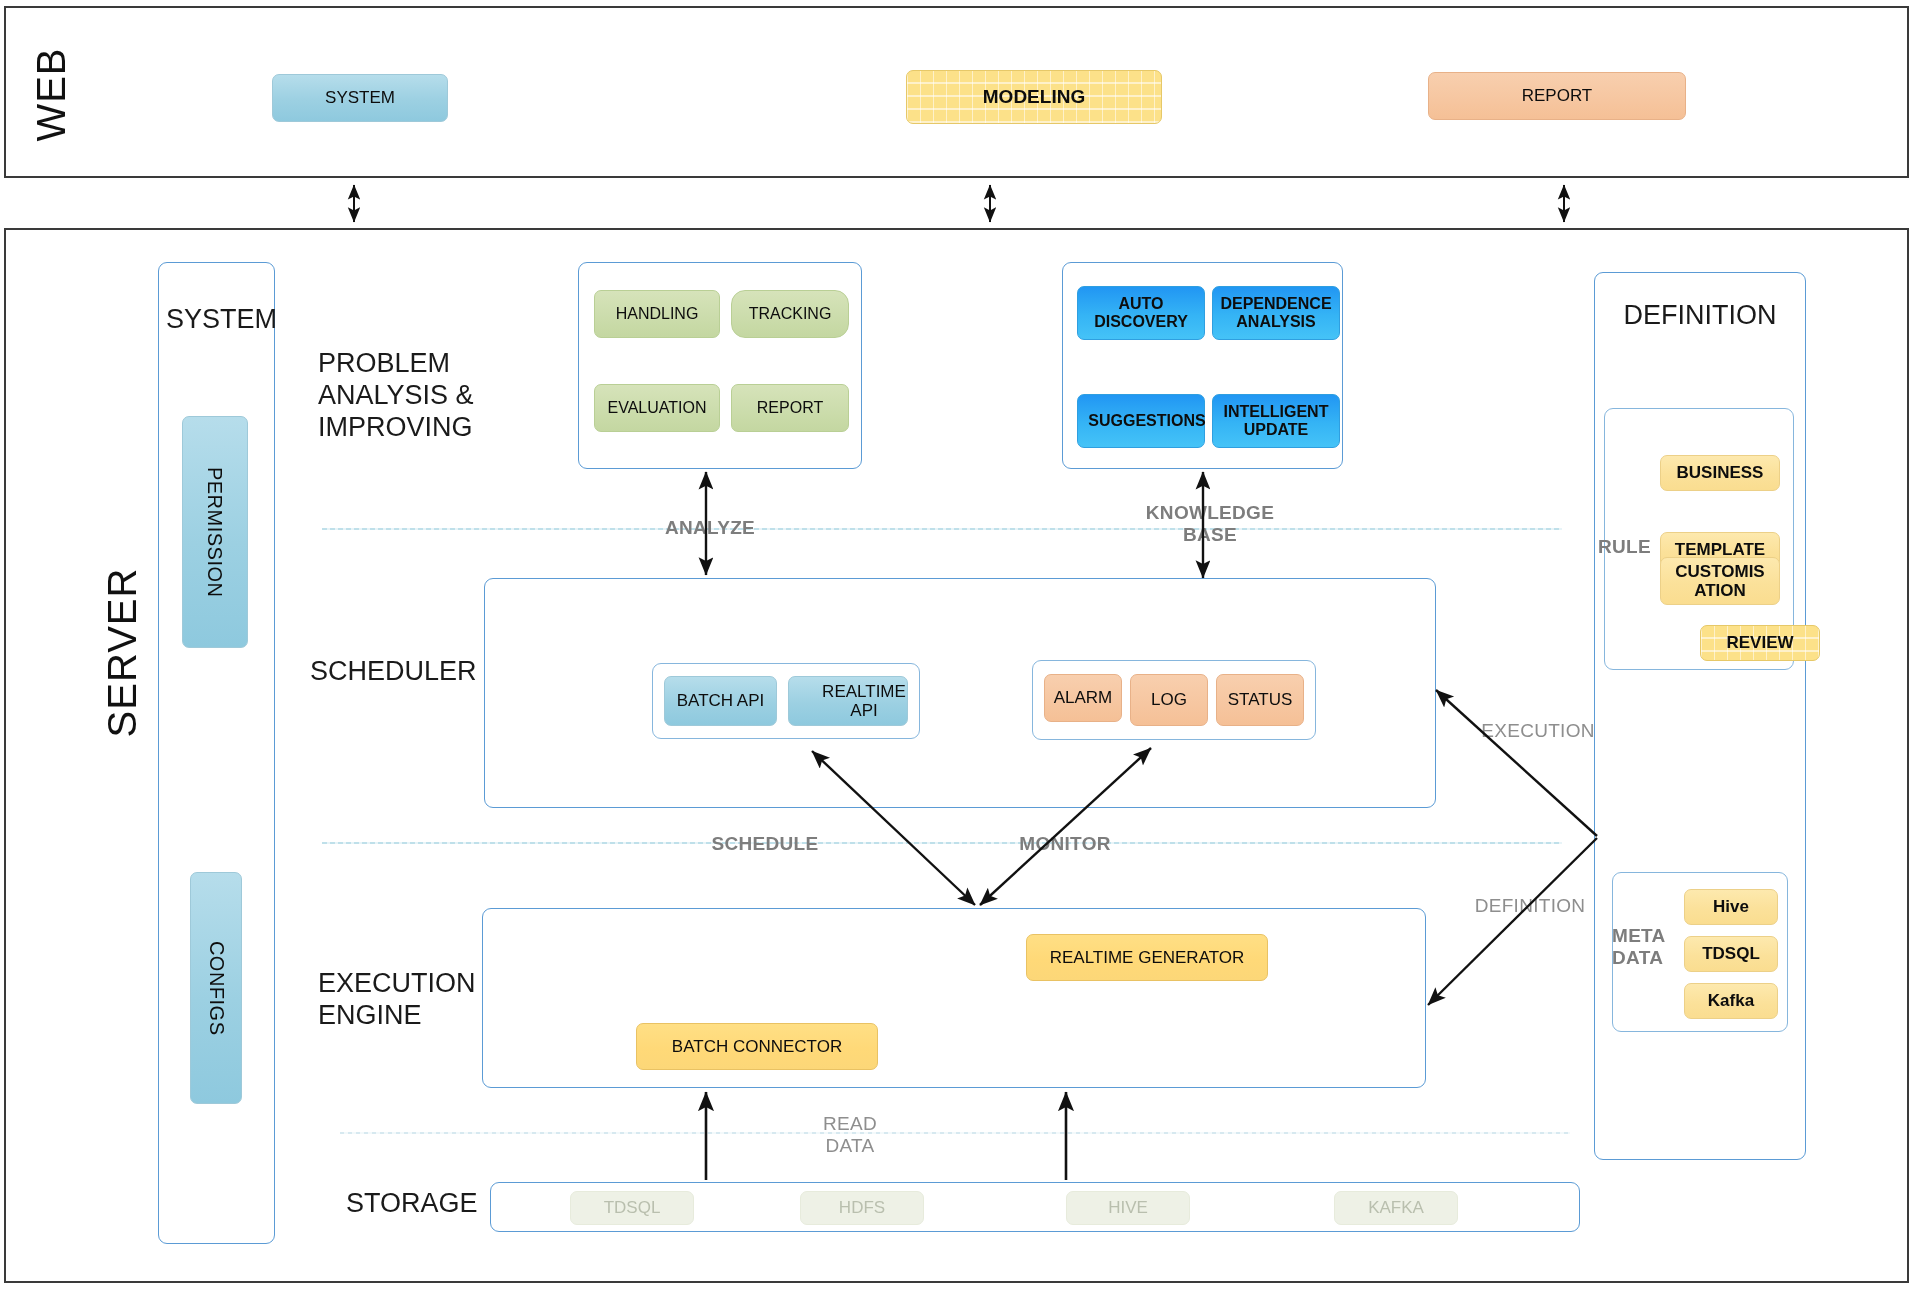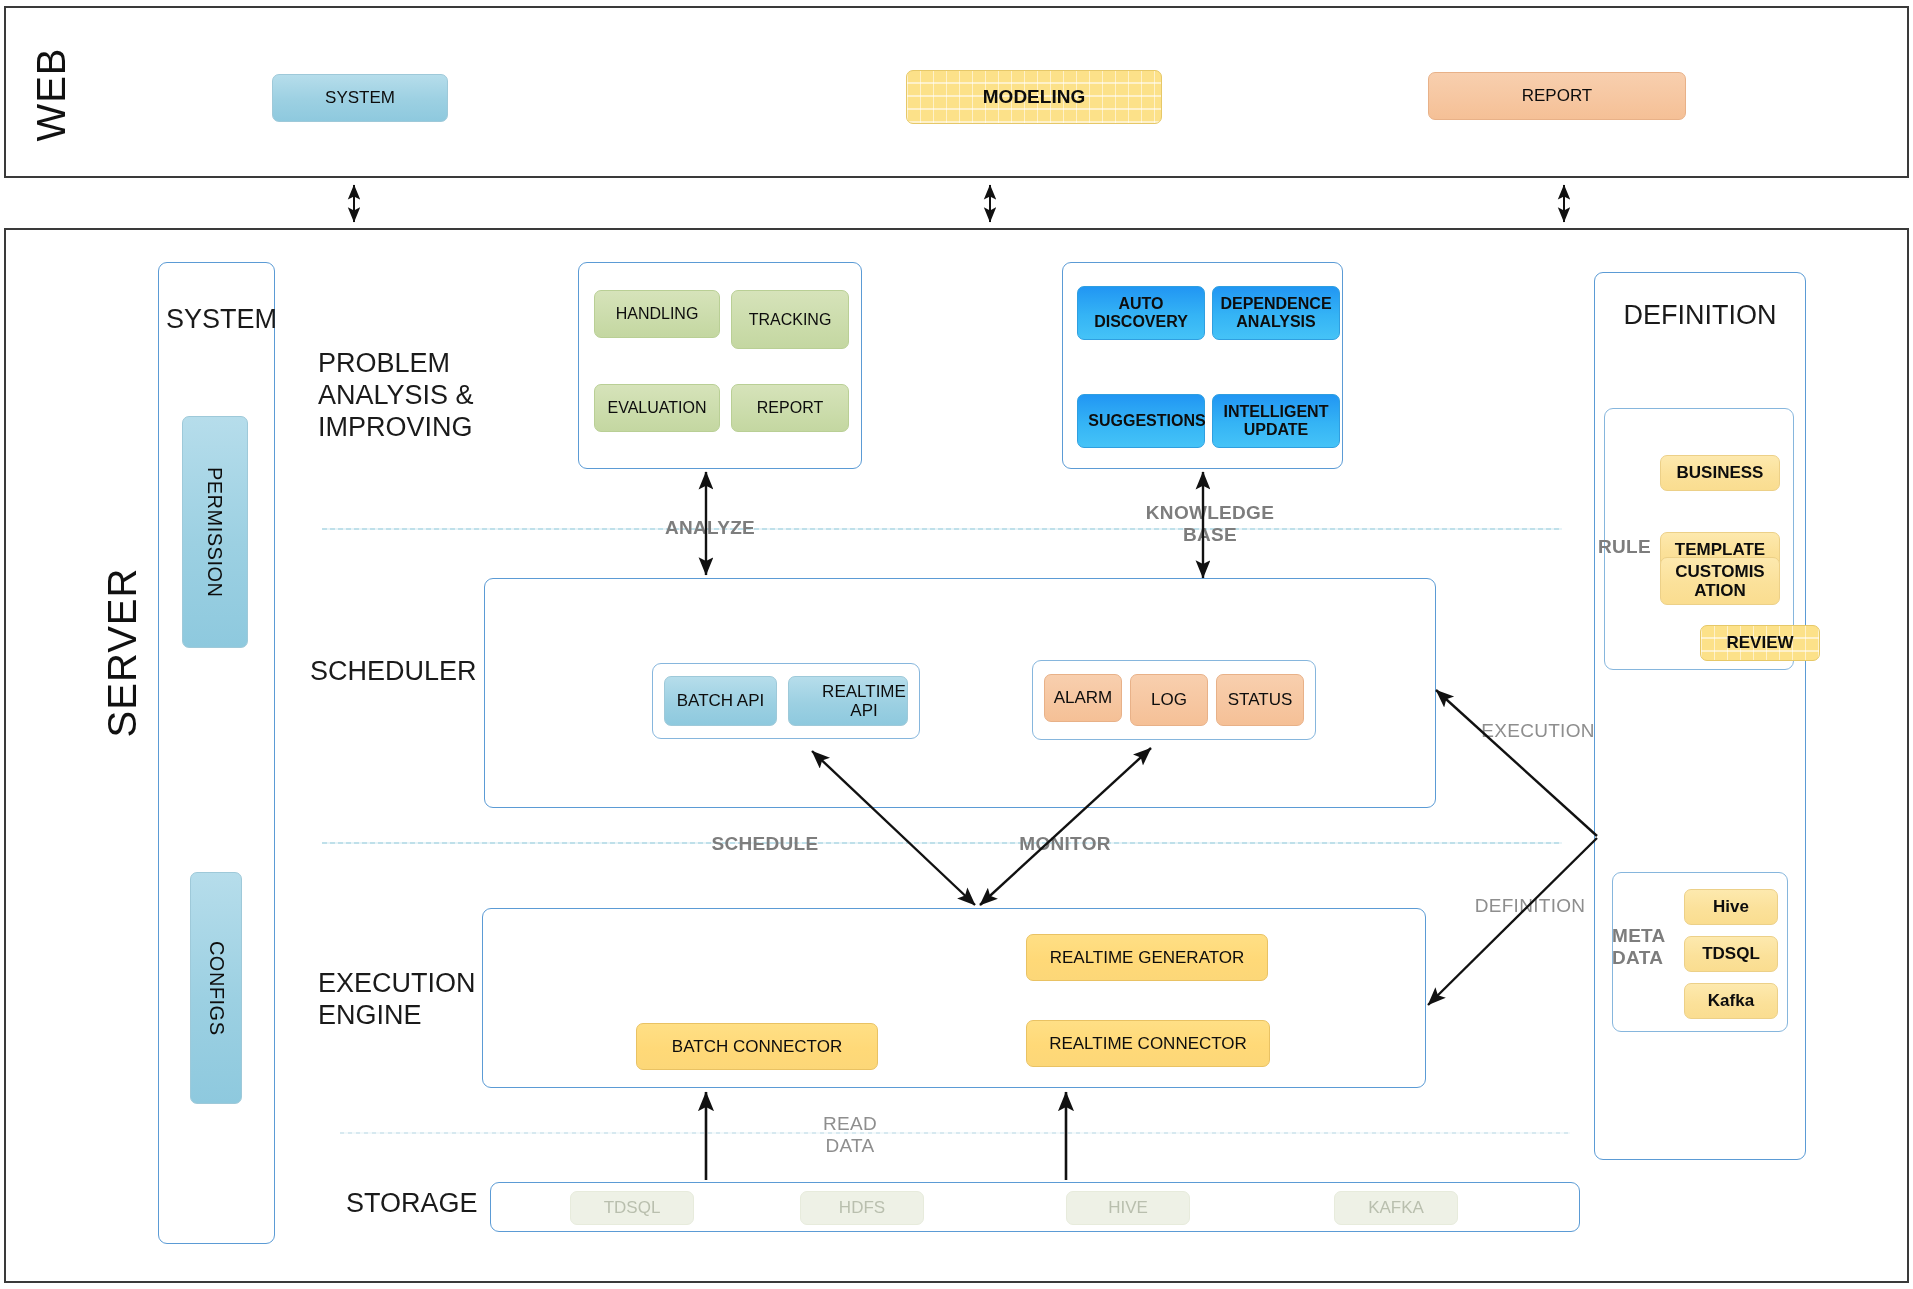--- a/index.html
+++ b/index.html
@@ -157,21 +157,21 @@
 IMPROVING</div>
   <div class="caption" style="left:310px; top:656px;">SCHEDULER</div>
   <div class="caption" style="left:318px; top:968px;">EXECUTION
 ENGINE</div>
   <div class="caption" style="left:346px; top:1188px;">STORAGE</div>
 
   <div class="group" style="left:578px; top:262px; width:284px; height:207px;"></div>
   <div class="node n-green" style="left:594px; top:290px; width:126px; height:48px;">
     <span class="lbl-sm">HANDLING</span>
   </div>
-  <div class="node n-green" style="left:731px; top:290px; width:118px; height:59px;">
+  <div class="node n-green" style="left:731px; top:290px; width:118px; height:48px;border-radius:14px;">
     <span class="lbl-sm">TRACKING</span>
   </div>
   <div class="node n-green" style="left:594px; top:384px; width:126px; height:48px;">
     <span class="lbl-sm">EVALUATION</span>
   </div>
   <div class="node n-green" style="left:731px; top:384px; width:118px; height:48px;">
     <span class="lbl-sm">REPORT</span>
   </div>
 
   <div class="group" style="left:1062px; top:262px; width:281px; height:207px;"></div>
@@ -220,23 +220,20 @@
   <div class="divider" style="left:322px; top:842px; width:1240px;"></div>
   <div class="ann" style="left:665px; top:833px; width:200px;">SCHEDULE</div>
   <div class="ann" style="left:965px; top:833px; width:200px;">MONITOR</div>
 
   <div class="group" style="left:482px; top:908px; width:944px; height:180px;"></div>
   <div class="node n-yellow" style="left:1026px; top:934px; width:242px; height:47px;">
     <span class="lbl-md">REALTIME GENERATOR</span>
   </div>
   <div class="node n-yellow" style="left:636px; top:1023px; width:242px; height:47px;">
     <span class="lbl-md">BATCH CONNECTOR</span>
-  </div>
-  <div class="node n-yellow" style="left:1026px; top:1020px; width:244px; height:47px;">
-    <span class="lbl-md">REALTIME CONNECTOR</span>
   </div>
 
   <div class="divider faint" style="left:340px; top:1132px; width:1230px;"></div>
   <div class="ann light" style="left:760px; top:1113px; width:180px;">READ
 DATA</div>
 
   <div class="group" style="left:490px; top:1182px; width:1090px; height:50px;"></div>
   <div class="node n-storage" style="left:570px; top:1191px; width:124px; height:34px;">
     <span class="lbl-md">TDSQL</span>
   </div>

